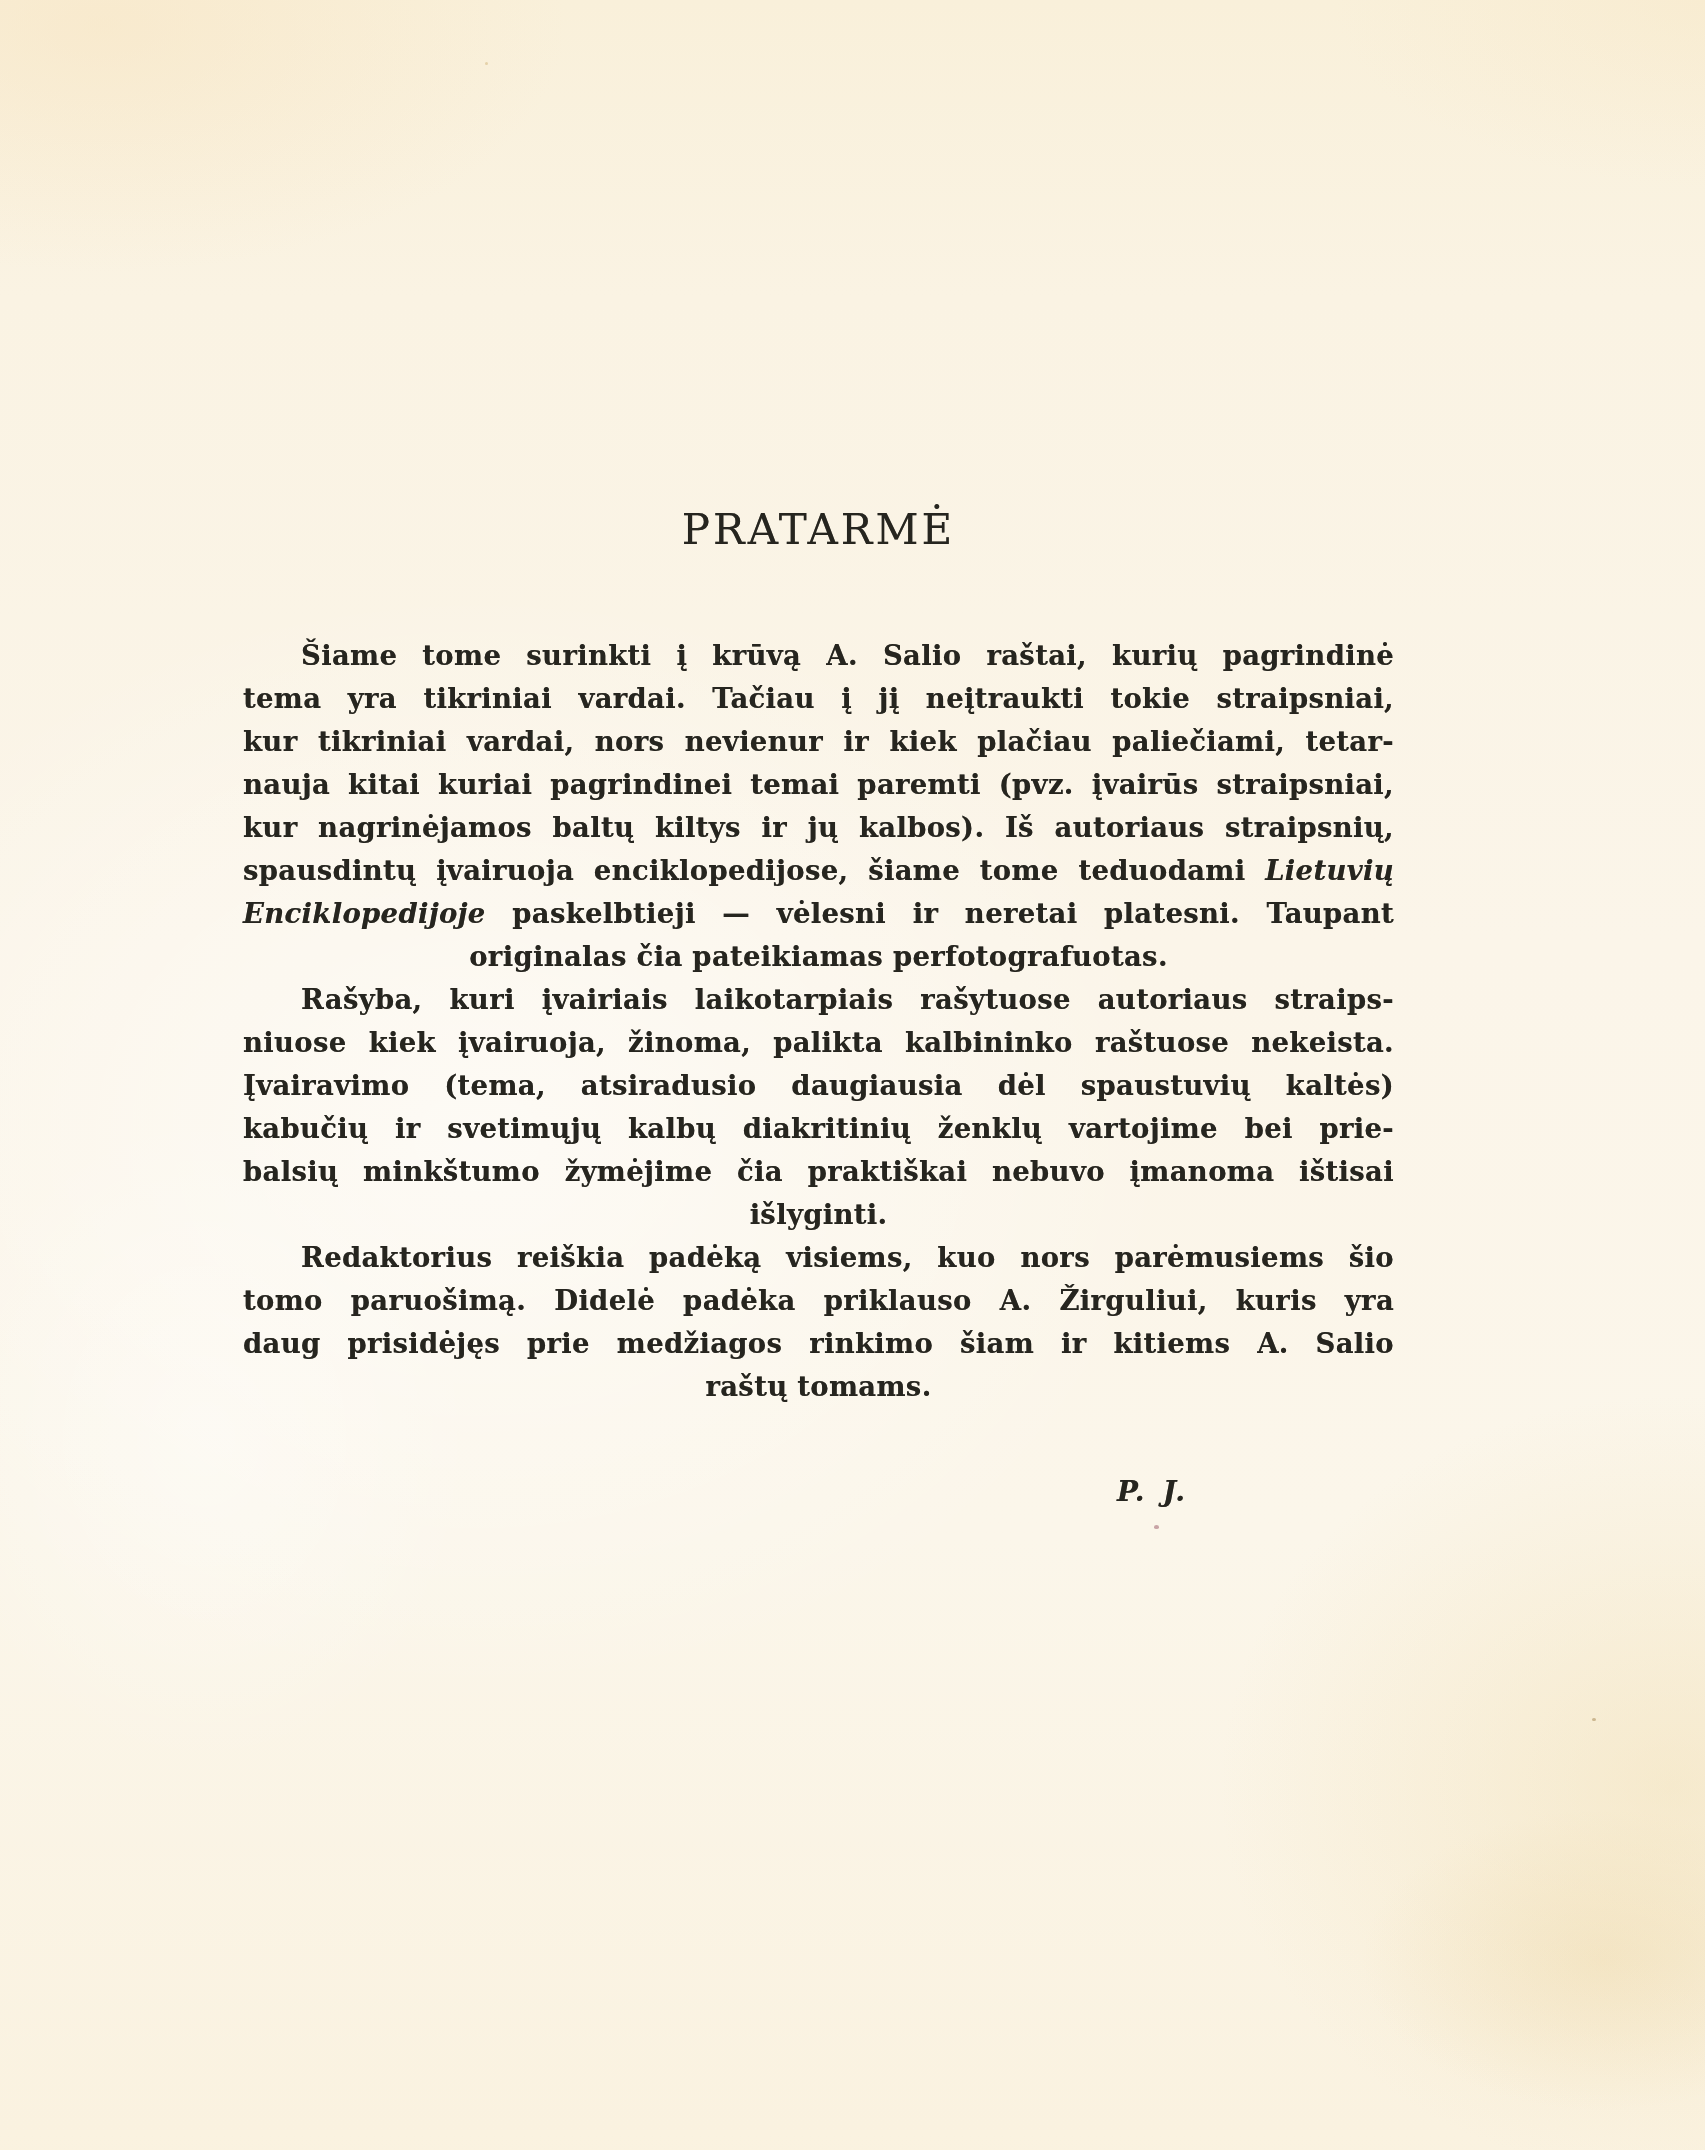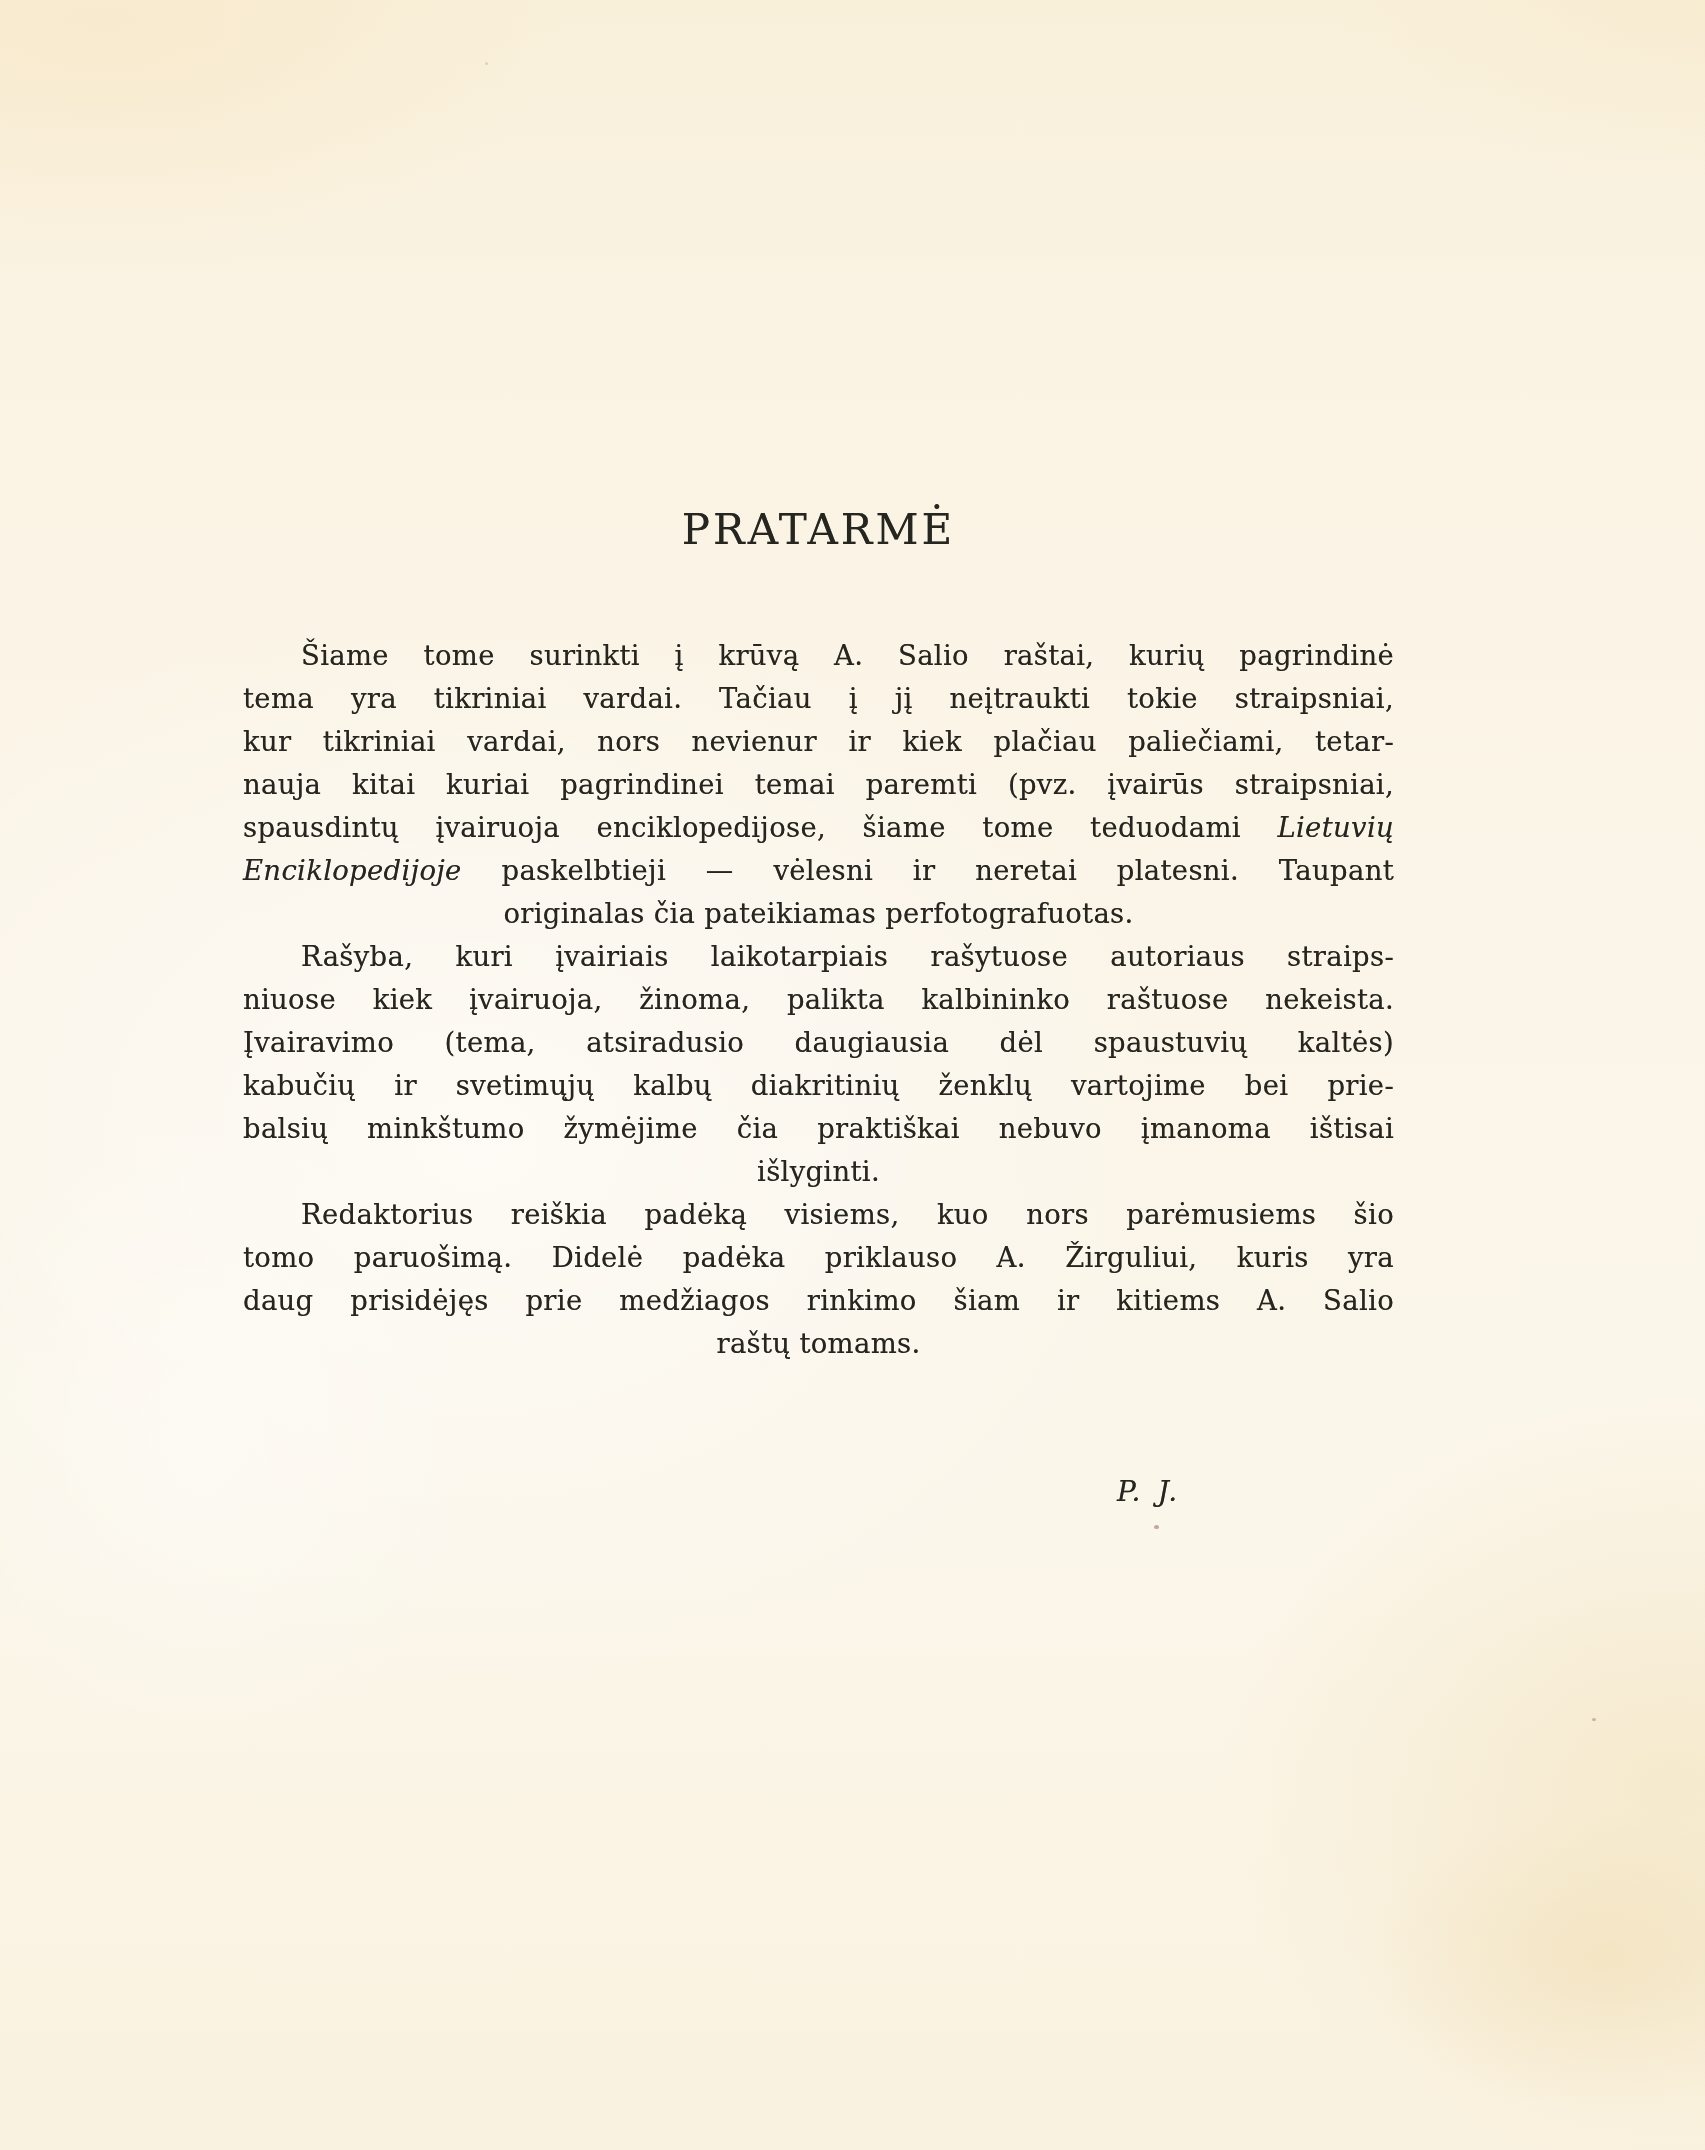--- a/index.html
+++ b/index.html
@@ -15,21 +15,21 @@
     background:
       radial-gradient(ellipse 1032px 817px at 28% 46%, rgba(255,255,255,.55), rgba(255,255,255,0) 68%),
       radial-gradient(ellipse 387px 473px at 12% 58%, rgba(255,255,255,.35), rgba(255,255,255,0) 70%),
       radial-gradient(ellipse 645px 559px at 98% 72%, rgba(238,216,164,.38), rgba(238,216,164,0) 70%),
       radial-gradient(ellipse 344px 215px at 94% 79%, rgba(232,206,150,.30), rgba(232,206,150,0) 70%),
       radial-gradient(ellipse 1032px 387px at 50% 102%, rgba(243,224,180,.50), rgba(243,224,180,0) 72%),
       radial-gradient(ellipse 645px 344px at 6% 1%, rgba(247,226,190,.45), rgba(247,226,190,0) 72%),
       radial-gradient(ellipse 516px 258px at 100% 0%, rgba(247,230,196,.40), rgba(247,230,196,0) 72%),
       linear-gradient(180deg, #f9f0da 0%, #faf3e3 12%, #fbf5e9 38%, #fbf6ea 62%, #faf2e0 86%, #f7edd4 100%);
   }
-  .ink { color: #26251f; text-shadow: 0 0 0.5px rgba(38,37,31,.55); }
+  .ink { color: #26251f; text-shadow: 0 0 0.5px rgba(38,37,31,.55); font-weight: bold; }
   .title {
     position: absolute; left: 243px; top: 507px; width: 1151px;
     text-align: center;
     font-size: 42px; line-height: 1.1;
     letter-spacing: 3px;
     font-weight: 500;
   }
   .textblock {
     position: absolute; left: 243px; top: 634px; width: 1151px;
   }
@@ -61,20 +61,21 @@
 <div class="speck speck2"></div>
 <div class="speck speck3"></div>
 
 <h1 class="title ink" style="margin:0; font-weight:normal;">PRATARMĖ</h1>
 
 <div class="textblock ink" id="textblock">
     <div class="line jl indent"><span class="">Šiame tome surinkti į krūvą A. Salio raštai, kurių pagrindinė</span></div>
     <div class="line jl"><span class="">tema yra tikriniai vardai. Tačiau į jį neįtraukti tokie straipsniai,</span></div>
     <div class="line jl"><span class="">kur tikriniai vardai, nors nevienur ir kiek plačiau paliečiami, tetar-</span></div>
     <div class="line jl"><span class="">nauja kitai kuriai pagrindinei temai paremti (pvz. įvairūs straipsniai,</span></div>
+    <div class="line jl"><span class="">kur nagrinėjamos baltų kiltys ir jų kalbos). Iš autoriaus straipsnių,</span></div>
     <div class="line jl"><span class="">spausdintų įvairuoja enciklopedijose, šiame tome teduodami </span><span class="it">Lietuvių</span></div>
     <div class="line jl"><span class="it">Enciklopedijoje</span><span class=""> paskelbtieji — vėlesni ir neretai platesni. Taupant</span></div>
     <div class="line"><span class="">originalas čia pateikiamas perfotografuotas.</span></div>
     <div class="line jl indent"><span class="">Rašyba, kuri įvairiais laikotarpiais rašytuose autoriaus straips-</span></div>
     <div class="line jl"><span class="">niuose kiek įvairuoja, žinoma, palikta kalbininko raštuose nekeista.</span></div>
     <div class="line jl"><span class="">Įvairavimo (tema, atsiradusio daugiausia dėl spaustuvių kaltės)</span></div>
     <div class="line jl"><span class="">kabučių ir svetimųjų kalbų diakritinių ženklų vartojime bei prie-</span></div>
     <div class="line jl"><span class="">balsių minkštumo žymėjime čia praktiškai nebuvo įmanoma ištisai</span></div>
     <div class="line"><span class="">išlyginti.</span></div>
     <div class="line jl indent"><span class="">Redaktorius reiškia padėką visiems, kuo nors parėmusiems šio</span></div>

